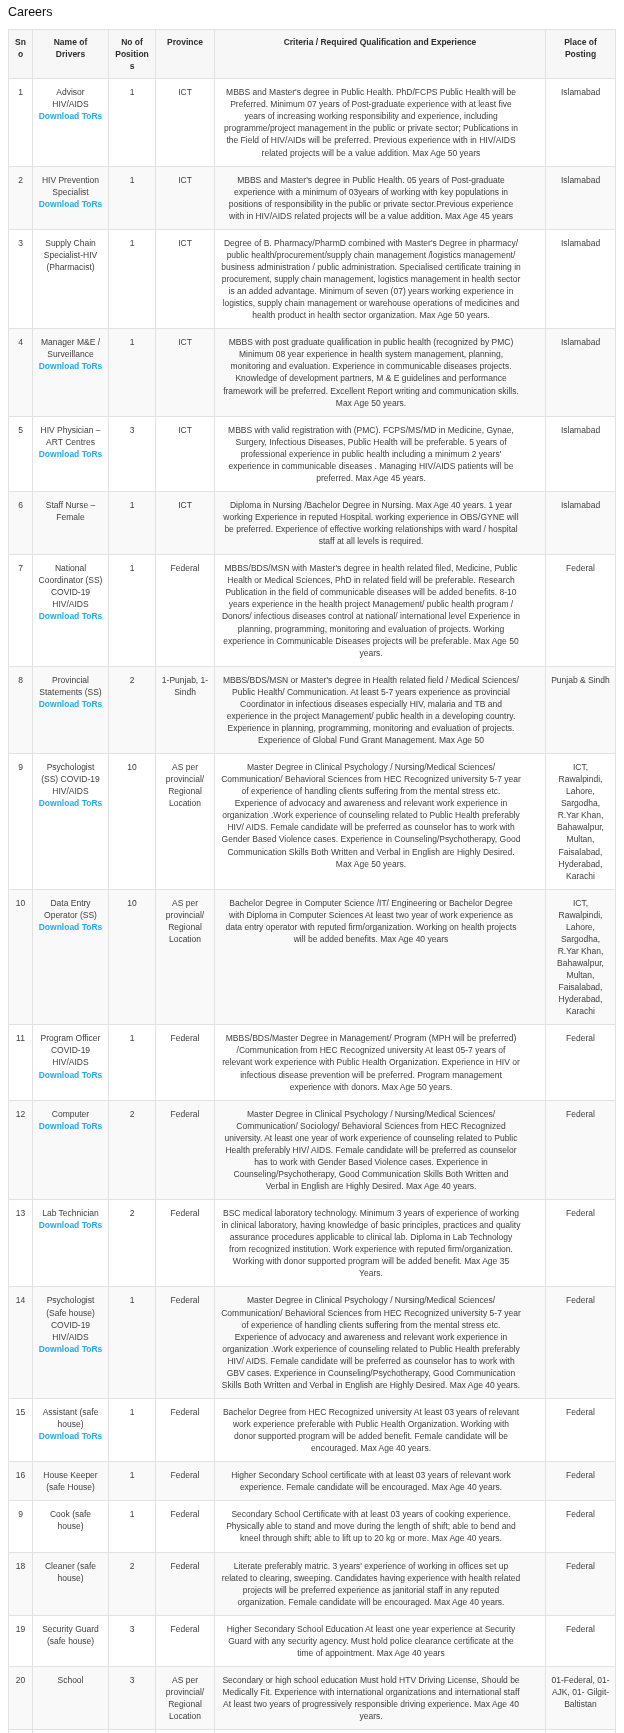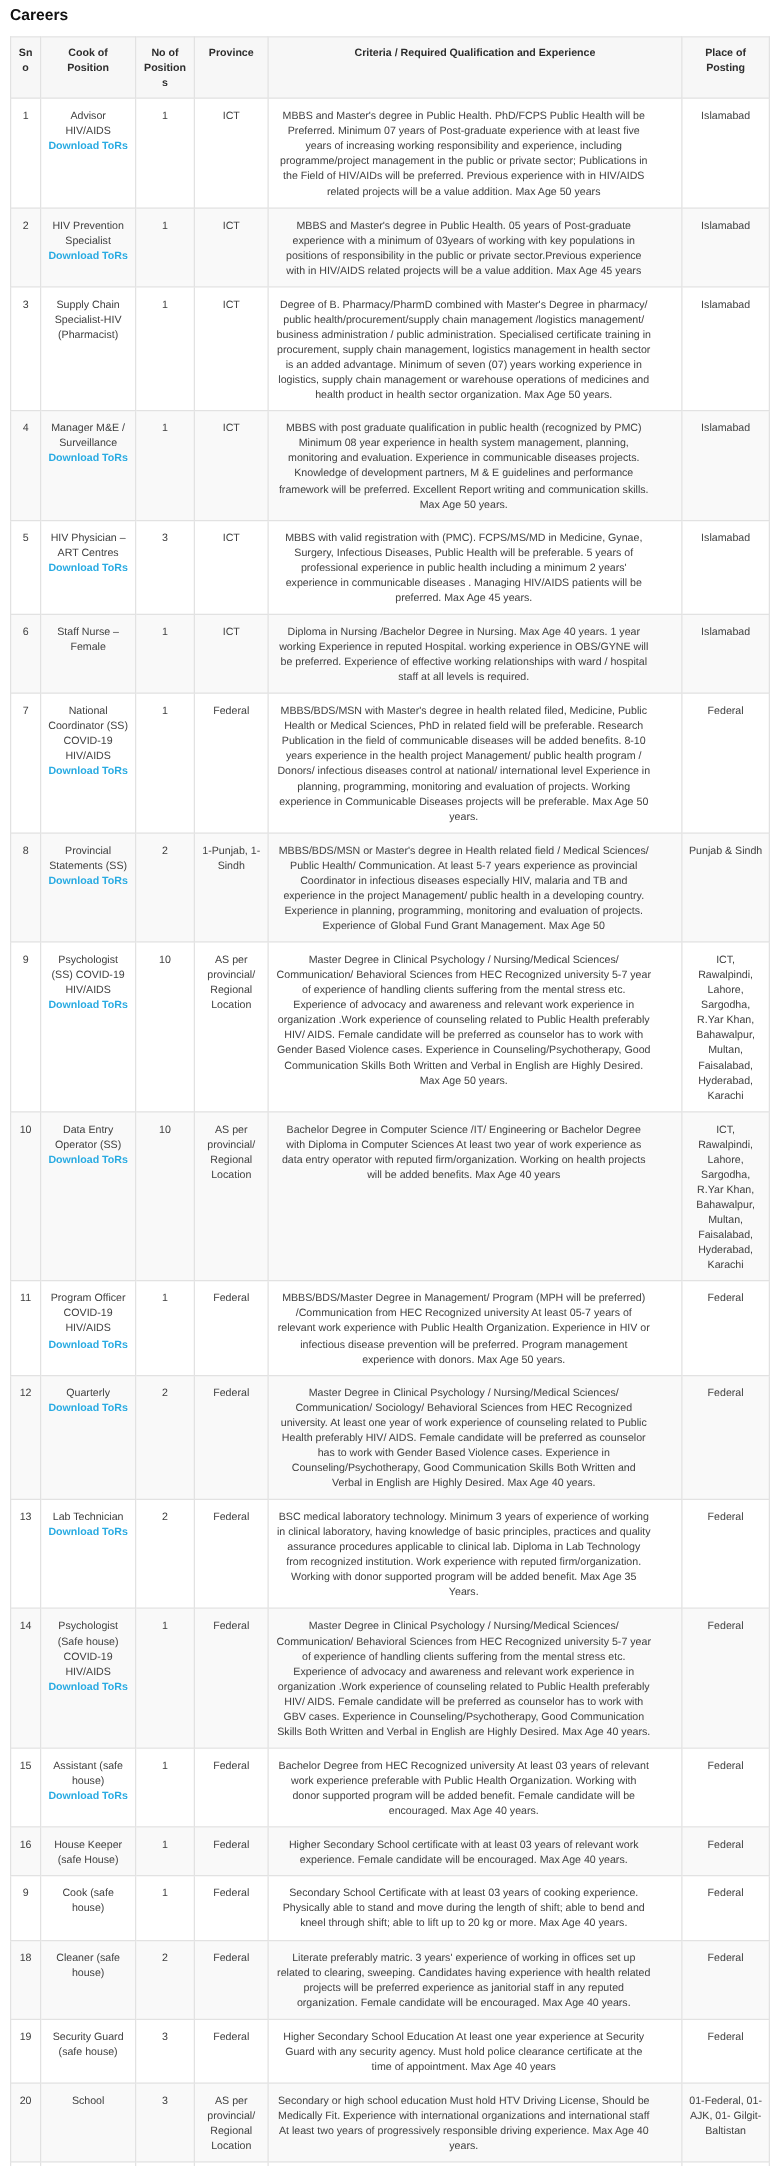--- a/index.html
+++ b/index.html
@@ -5,21 +5,21 @@
   * { box-sizing: border-box; }
   html, body { margin: 0; padding: 0; background: #ffffff; }
   body {
     font-family: "Liberation Sans", sans-serif;
     color: #404040;
     width: 624px;
   }
   .page { width: 624px; padding: 5px 8px 10px 8px; }
   .page-title {
     font-size: 12.5px;
-    font-weight: bold;
+    font-weight: normal;
     color: #111111;
     margin: 0 0 10px 0;
   }
   table.careers {
     border-collapse: collapse;
     table-layout: fixed;
     width: 607px;
     font-size: 8.5px;
     line-height: 1.42;
   }
@@ -56,21 +56,21 @@
       <col style="width:24px">
       <col style="width:76px">
       <col style="width:47px">
       <col style="width:59px">
       <col style="width:331px">
       <col style="width:70px">
     </colgroup>
     <thead>
       <tr>
         <th>Sno</th>
-        <th>Cook of Position</th>
+        <th>Name of Drivers</th>
         <th>No of Positions</th>
         <th>Province</th>
         <th>Criteria / Required Qualification and Experience</th>
         <th>Place of Posting</th>
       </tr>
     </thead>
     <tbody>
         <tr>
     <td>1</td>
     <td>
@@ -188,21 +188,21 @@
       <a class="tors" href="#">Download ToRs</a>
     </td>
     <td>1</td>
     <td>Federal</td>
     <td class="criteria">MBBS/BDS/Master Degree in Management/ Program (MPH will be preferred) /Communication from HEC Recognized university At least 05-7 years of relevant work experience with Public Health Organization. Experience in HIV or infectious disease prevention will be preferred. Program management experience with donors. Max Age 50 years.</td>
     <td>Federal</td>
   </tr>
         <tr>
     <td>12</td>
     <td>
-      <span>Quarterly</span>
+      <span>Computer</span>
       <a class="tors" href="#">Download ToRs</a>
     </td>
     <td>2</td>
     <td>Federal</td>
     <td class="criteria">Master Degree in Clinical Psychology / Nursing/Medical Sciences/ Communication/ Sociology/ Behavioral Sciences from HEC Recognized university. At least one year of work experience of counseling related to Public Health preferably HIV/ AIDS. Female candidate will be preferred as counselor has to work with Gender Based Violence cases. Experience in Counseling/Psychotherapy, Good Communication Skills Both Written and Verbal in English are Highly Desired. Max Age 40 years.</td>
     <td>Federal</td>
   </tr>
         <tr>
     <td>13</td>
     <td>

